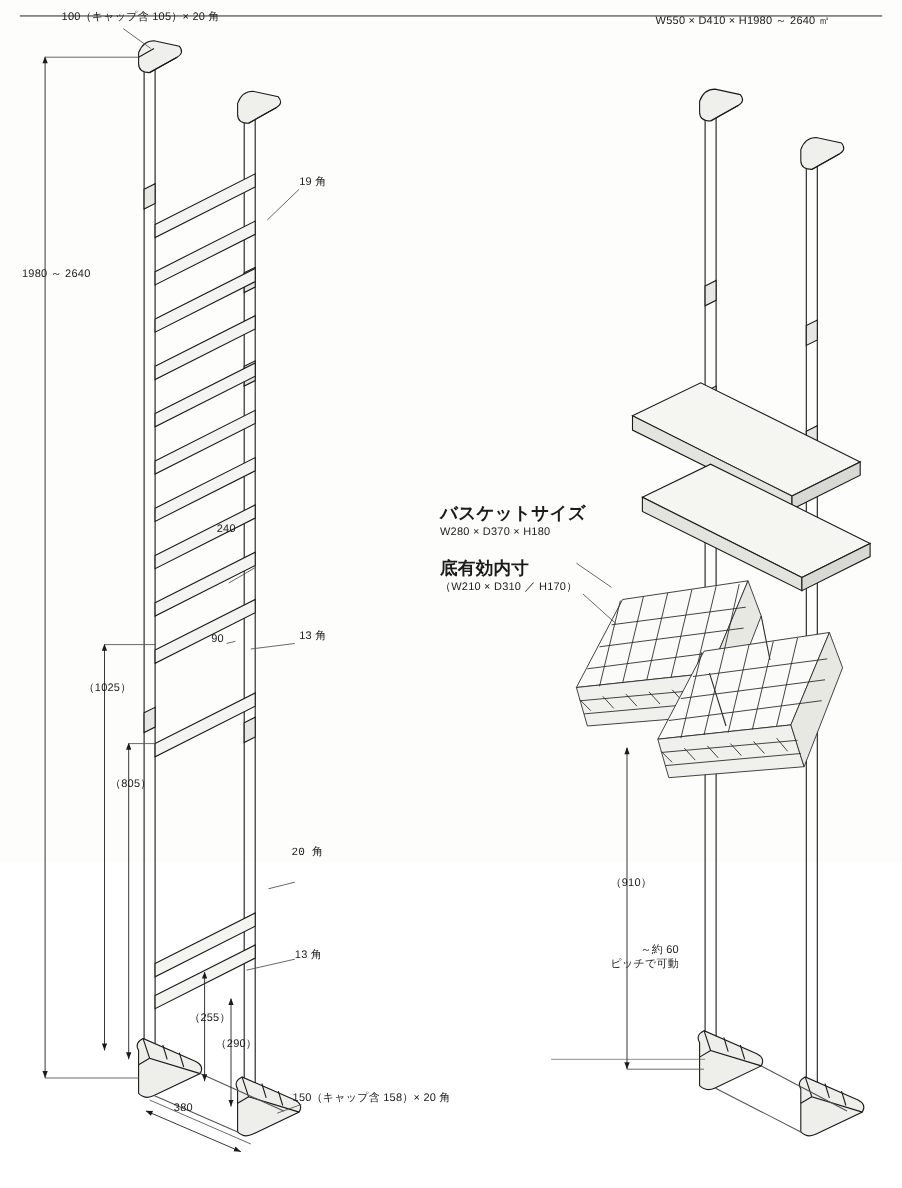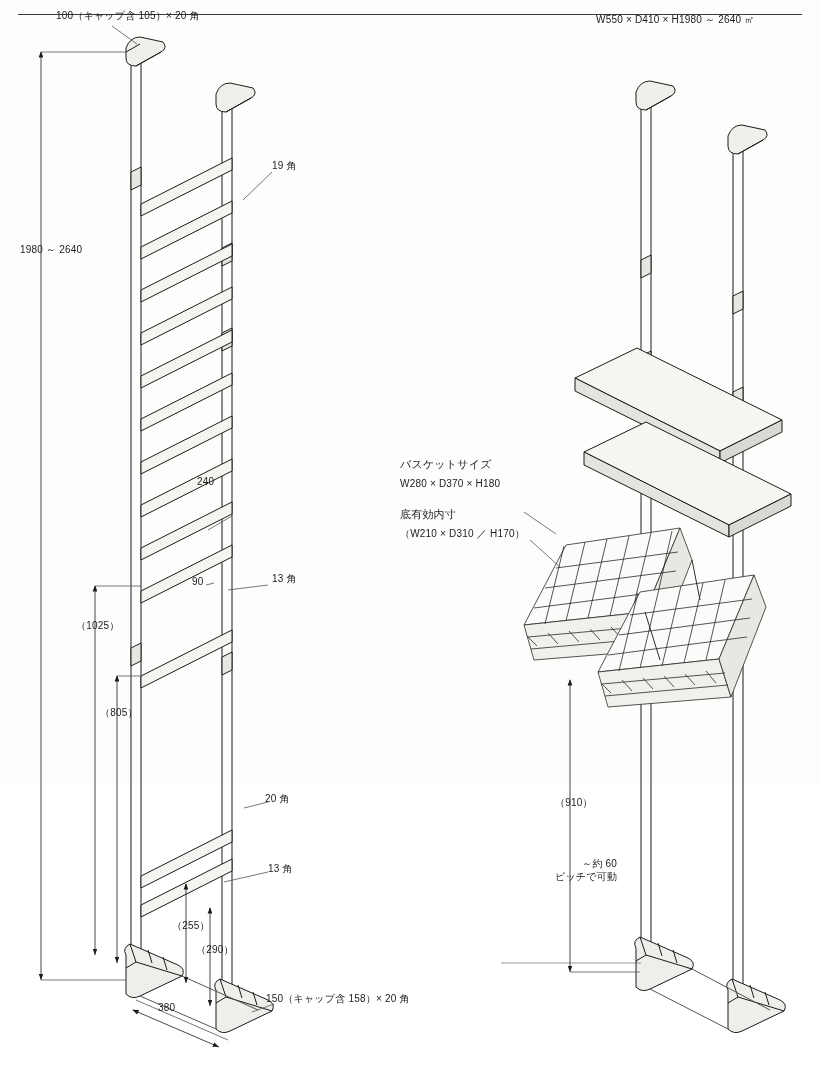--- a/index.html
+++ b/index.html
@@ -29,21 +29,21 @@
   }
   .lbl {
     position: absolute;
     font-family: "Liberation Sans", sans-serif;
     color: #1b1b1b;
     white-space: pre;
     line-height: 1.25;
     letter-spacing: 0.2px;
   }
   .lbl.sm { font-size: 10px; }
-  .lbl.md { font-size: 11px; }
+  .lbl.md { font-size: 16px; font-weight: bold; }
   .frame-top {
     position: absolute;
     left: 18px; top: 14px;
     width: 784px; height: 0;
     border-top: 1px solid #3a3a3a;
   }
 </style>
 </head>
 <body>
 
@@ -259,21 +259,21 @@
   <div class="lbl sm" style="left:197px; top:476px;">240</div>
 
   <div class="lbl sm" style="left:192px; top:576px;">90</div>
 
   <div class="lbl sm" style="left:272px; top:573px;">13 角</div>
 
   <div class="lbl sm" style="left:76px; top:620px;">（1025）</div>
 
   <div class="lbl sm" style="left:100px; top:707px;">（805）</div>
 
-  <div class="lbl sm" style="left:265px; top:793px;">20 角</div>
+  <div class="lbl sm" style="left:265px; top:770px;font-family:Liberation Mono, monospace;">20 角</div>
 
   <div class="lbl sm" style="left:268px; top:863px;">13 角</div>
 
   <div class="lbl sm" style="left:172px; top:920px;">（255）</div>
 
   <div class="lbl sm" style="left:196px; top:944px;">（290）</div>
 
   <div class="lbl sm" style="left:158px; top:1002px;">380</div>
 
   <div class="lbl sm" style="left:266px; top:993px;">150（キャップ含 158）× 20 角</div>

